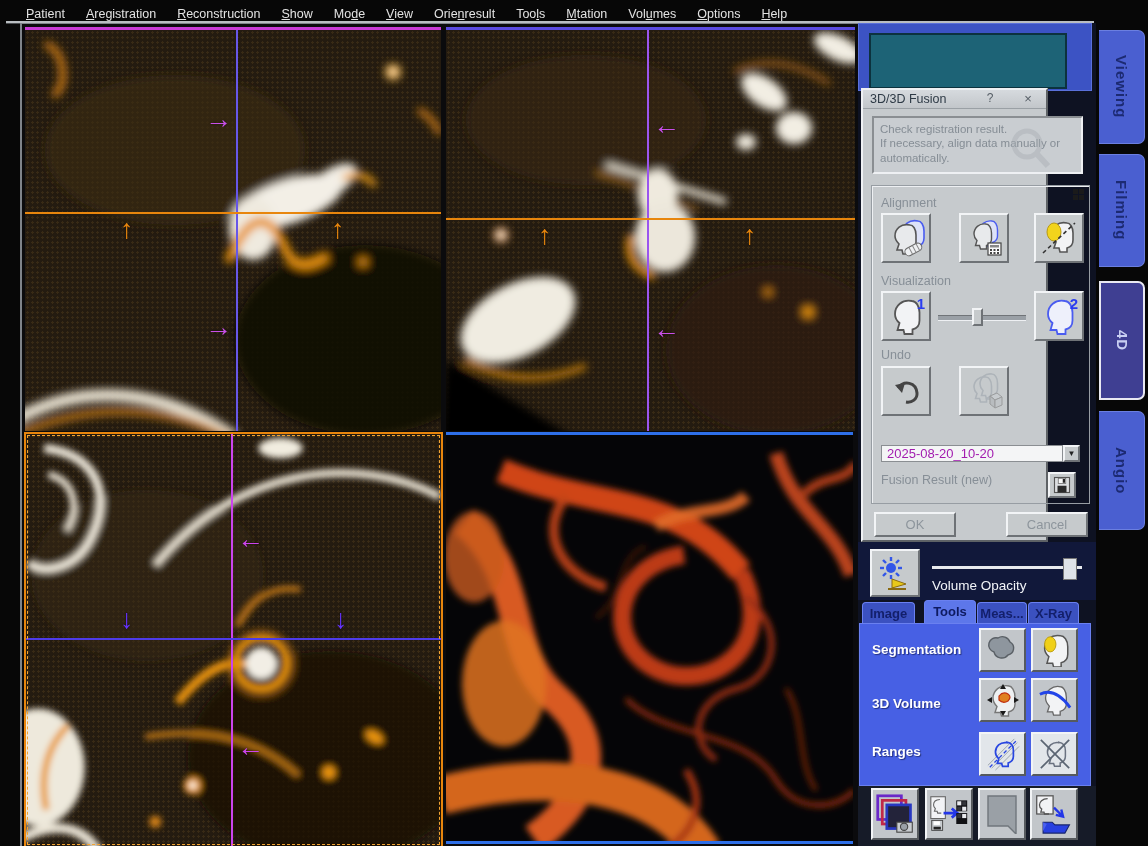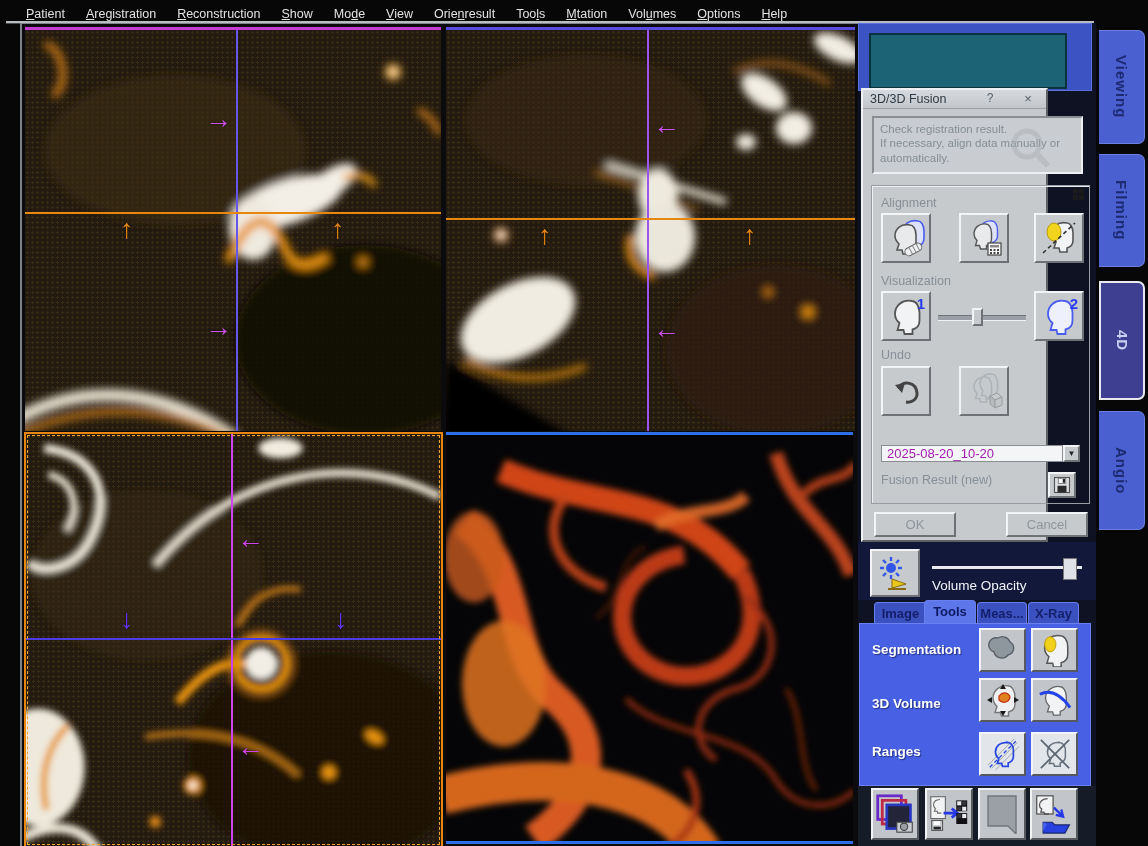--- a/index.html
+++ b/index.html
@@ -411,21 +411,21 @@
         <polygon points="14,24 28,29 14,33" fill="#e8c818" stroke="#8a6a10" stroke-width="1"></polygon>
         <rect x="10" y="33" width="18" height="2" fill="#8a6a10"></rect>
       </svg>
     </div>
     <div id="opacity-track"></div>
     <div id="opacity-handle"></div>
     <div id="opacity-label">Volume Opacity</div>
   </div>
 
   <div id="tool-tabs">
-    <div class="ttab" style="left:16px;width:53px;">Image</div>
+    <div class="ttab" style="left:4px;width:53px;">Image</div>
     <div class="ttab active" style="left:66px;width:52px;">Tools</div>
     <div class="ttab" style="left:119px;width:50px;">Meas...</div>
     <div class="ttab" style="left:170px;width:51px;">X-Ray</div>
   </div>
 
   <div id="tool-panel">
     <span class="grp-label" style="top:18px;">Segmentation</span>
     <div class="tool-btn" style="left:119px;top:4px;">
       <svg width="34" height="32" viewBox="0 0 34 32">
         <path d="M12 4 a8 8 0 0 1 12 4 a7 7 0 0 1 -2 13 a8 8 0 0 1 -14 -3 a7 7 0 0 1 4 -14 z" fill="#8e969e" stroke="#5a6066" stroke-width="1.4"></path>

